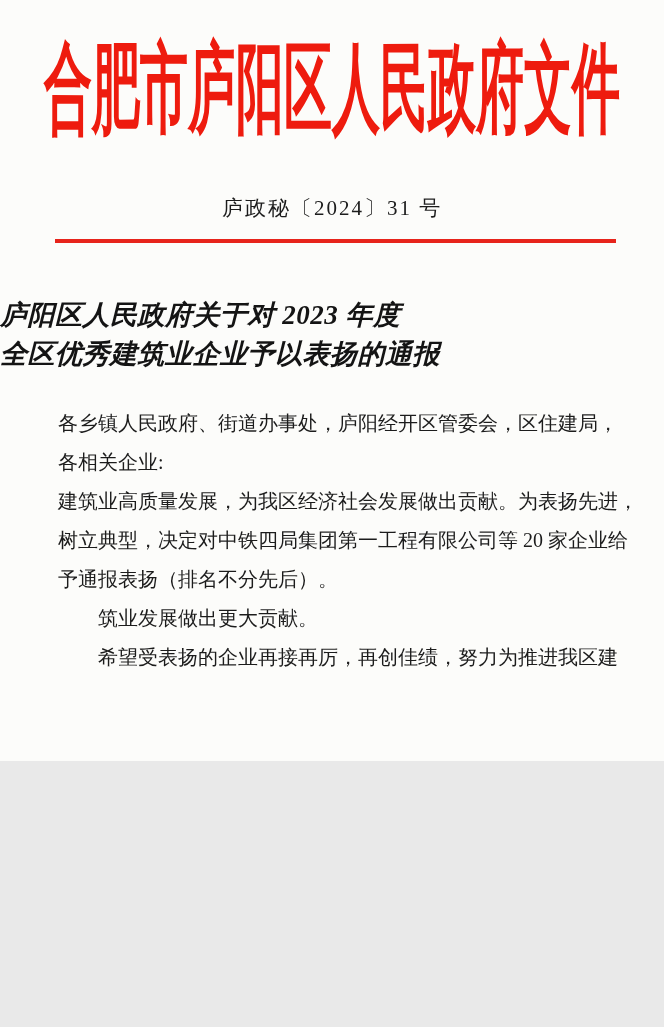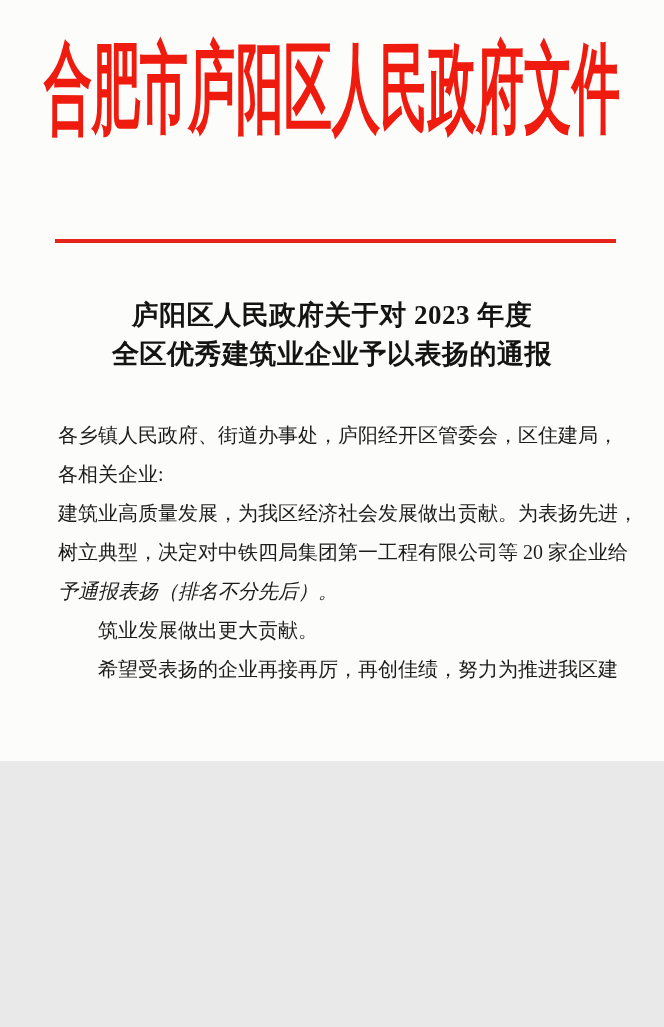--- a/index.html
+++ b/index.html
@@ -30,25 +30,25 @@
   .docnum{
     position:absolute;top:194px;left:0;right:0;
     text-align:center;font-size:21px;letter-spacing:2px;
   }
   .rule{
     position:absolute;top:239px;left:55px;width:561px;height:4px;
     background:var(--rule-red);
   }
   .title{
     position:absolute;top:296px;left:0;right:0;
-    text-align:center;font-size:27px;font-weight:bold;
-    line-height:39px;letter-spacing:0.5px;color:#141414;
+    text-align:left;font-size:27px;font-weight:bold;
+    line-height:39px;letter-spacing:0.5px;color:#141414;font-style:italic;
   }
   .body-text{
-    position:absolute;top:416px;left:58px;width:570px;
+    position:absolute;top:404px;left:58px;width:570px;
     font-size:20px;line-height:39px;
   }
   .body-line{white-space:nowrap;}
   .attach{
     position:absolute;top:769px;left:133px;
     font-size:21px;letter-spacing:0.5px;
   }
   .date{
     position:absolute;top:968px;left:421px;
     font-size:21px;letter-spacing:0.5px;color:#111;
@@ -63,34 +63,35 @@
   .seal .emblem-stroke{stroke:var(--seal-red);fill:none;}
   .seal .emblem-fill{fill:var(--seal-red);stroke:none;}
 </style>
 </head>
 <body>
 
 <div class="page">
 
   <div class="banner">合肥市庐阳区人民政府文件</div>
 
+  <div class="docnum">庐政秘〔2024〕31 号</div>
 
   <div class="rule"></div>
 
   <div class="title">
     <div>庐阳区人民政府关于对 2023 年度</div>
     <div>全区优秀建筑业企业予以表扬的通报</div>
   </div>
 
   <div class="body-text">
       <div class="body-line" style="padding-left: 0px;">各乡镇人民政府、街道办事处，庐阳经开区管委会，区住建局，</div>
       <div class="body-line" style="padding-left: 0px;">各相关企业:</div>
       <div class="body-line" style="padding-left: 0px;">建筑业高质量发展，为我区经济社会发展做出贡献。为表扬先进，</div>
       <div class="body-line" style="padding-left: 0px;">树立典型，决定对中铁四局集团第一工程有限公司等 20 家企业给</div>
-      <div class="body-line" style="padding-left: 0px; font-style: italic;">予通报表扬（排名不分先后）。</div>
+      <div class="body-line" style="padding-left: 0px;">予通报表扬（排名不分先后）。</div>
       <div class="body-line" style="padding-left: 40px;">筑业发展做出更大贡献。</div>
       <div class="body-line" style="padding-left: 40px;">希望受表扬的企业再接再厉，再创佳绩，努力为推进我区建</div>
     </div>
 
 
   <div class="date">2024 年 6 月 6 日</div>
 
   <svg class="seal" viewBox="-89 -89 178 178" aria-hidden="true">
     <defs>
       <filter id="stamp" x="-25%" y="-25%" width="150%" height="150%">

